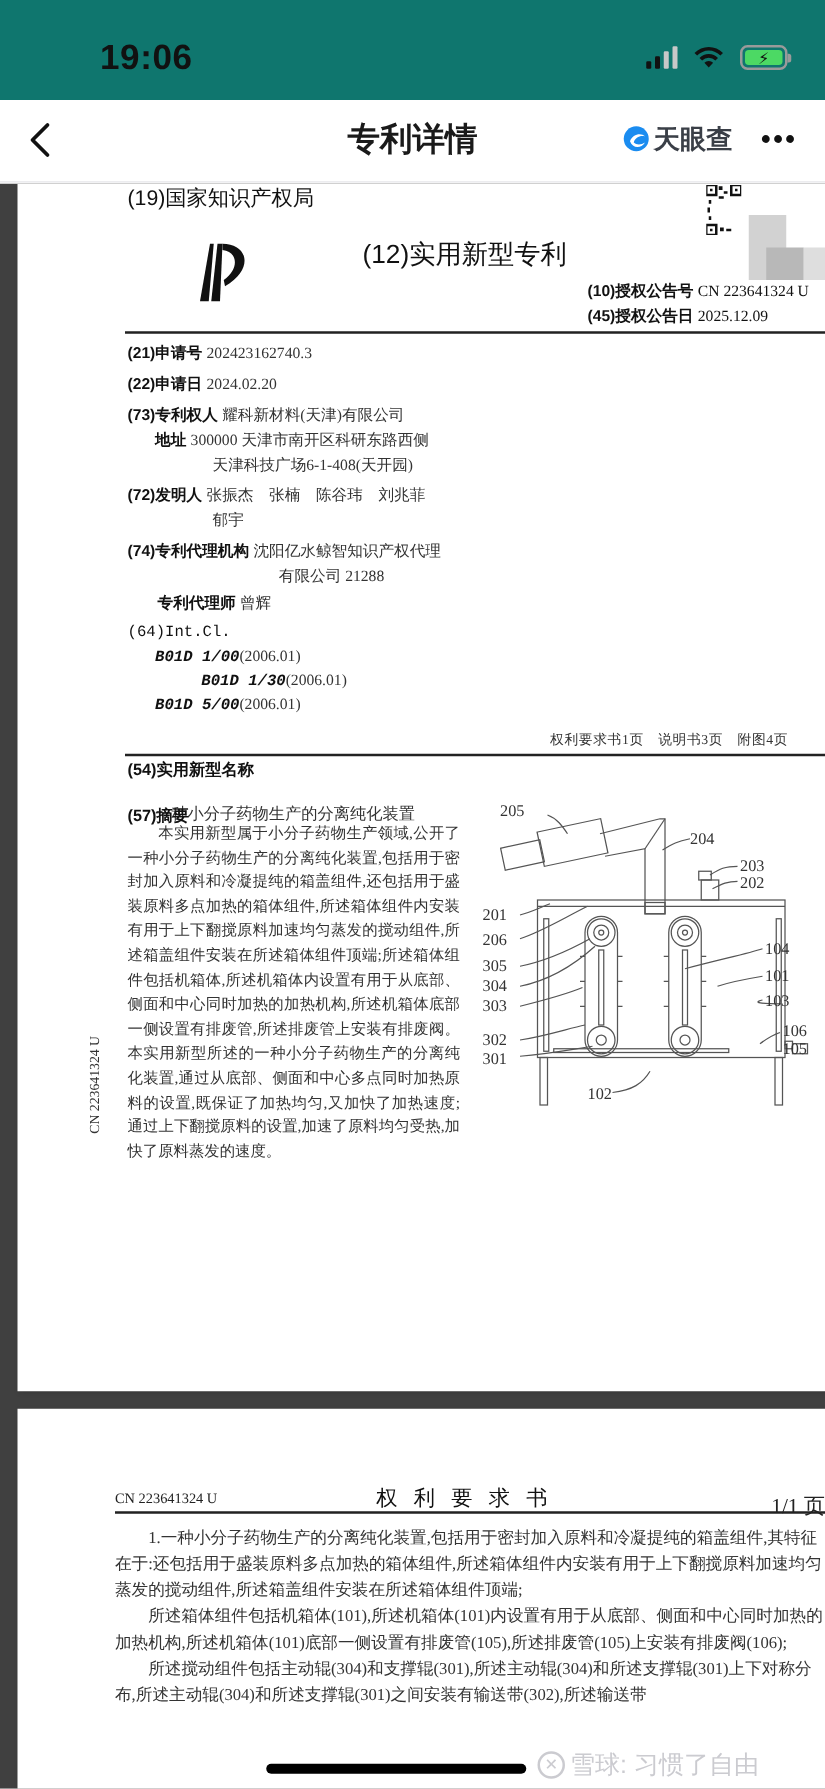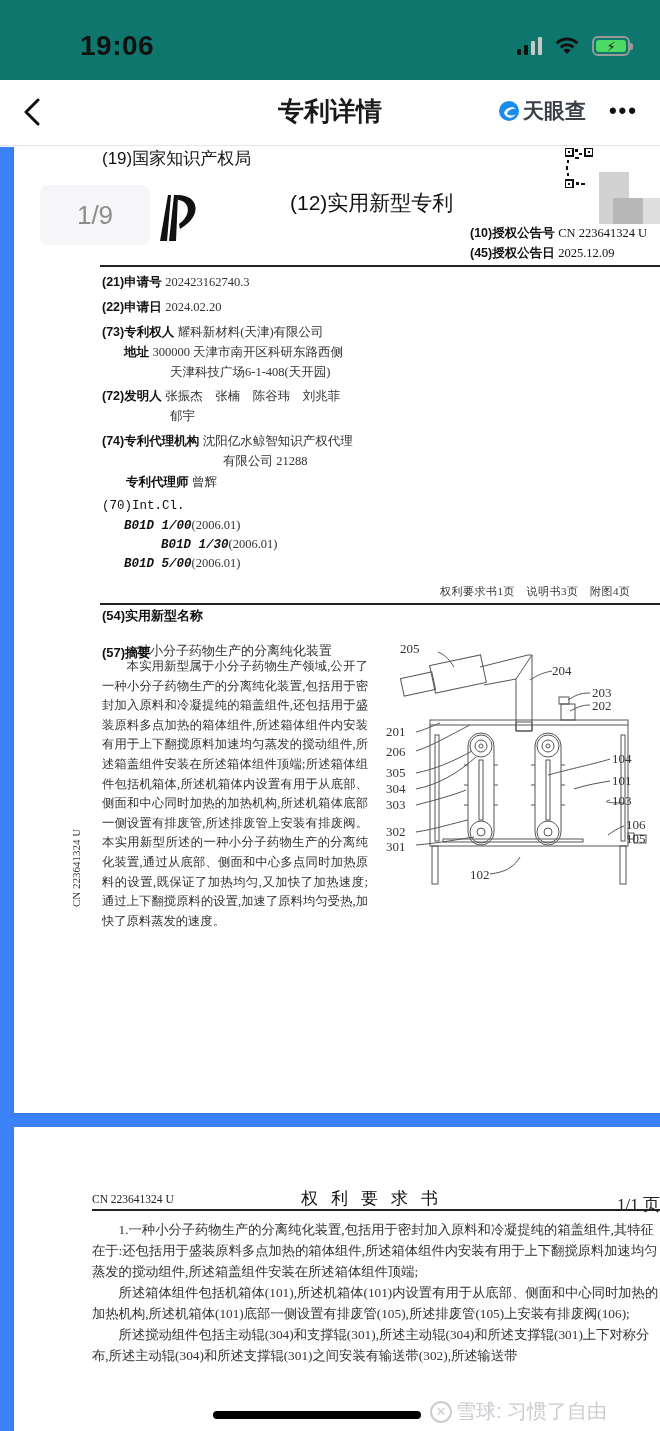--- a/index.html
+++ b/index.html
@@ -19,21 +19,21 @@
 
   
   .nav-bar { position: absolute; top: 80px; left: 0; width: 660px; height: 66px; background: #fff; border-bottom: 1px solid #e6e6ea; }
   .nav-back { position: absolute; left: 14px; top: 12px; width: 36px; height: 40px; display: flex; align-items: center; justify-content: center; cursor: pointer; }
   .nav-title { position: absolute; left: 0; right: 0; top: 14px; text-align: center; font-size: 26px; font-weight: bold; color: #1a1a1a; pointer-events: none; }
   .brand { position: absolute; right: 74px; top: 17px; display: flex; align-items: center; gap: 3px; cursor: pointer; }
   .brand-text { font-size: 21px; font-weight: bold; color: #3a3f47; }
   .nav-more { position: absolute; right: 22px; top: 18px; font-size: 22px; letter-spacing: 2px; color: #111; cursor: pointer; font-weight: bold; }
 
   
-  .viewer { position: absolute; top: 147px; left: 0; width: 660px; height: 1284px; background: #3b82f6; overflow: hidden; }
+  .viewer { position: absolute; top: 147px; left: 0; width: 660px; height: 1284px; background: #404040; overflow: hidden; }
   .page { position: absolute; left: 14px; width: 660px; background: #fff; box-shadow: 0 1px 4px rgba(0,0,0,0.12); }
   .page1 { top: 0; height: 966px; }
   .page2 { top: 980px; height: 320px; }
 
   .serif { font-family: "Liberation Serif", "DejaVu Serif", serif; }
   .mono { font-family: "Liberation Mono", "DejaVu Sans Mono", monospace; }
 
   .p1-office { position: absolute; left: 88px; top: 0px; font-size: 17px; color: #111; }
   .page-indicator { position: absolute; left: 26px; top: 38px; width: 110px; height: 60px; background: rgba(245,245,247,0.9); border-radius: 8px; display: flex; align-items: center; justify-content: center; font-size: 26px; color: #8c8c8c; }
   .ip-logo { position: absolute; left: 140px; top: 44px; }
@@ -114,21 +114,20 @@
   </div>
   <div class="nav-more">
     <span>•••</span>
   </div>
 </div>
 
 <div class="viewer">
 
   <div class="page page1">
     <div class="p1-office">(19)国家知识产权局</div>
-    <div class="page-indicator">1/9</div>
     <svg class="ip-logo" width="50" height="52" viewBox="0 0 50 52">
       <path d="M6 50 L14 4 L17 4 L13 50 Z" fill="#111"></path>
       <path d="M15 50 L20 4 L24 4 L22 50 Z" fill="#111"></path>
       <path d="M24 4 C44 4, 50 24, 26 38 L25 33 C38 24, 36 10, 24 9 Z" fill="#111"></path>
     </svg>
     <div class="p1-type">(12)实用新型专利</div>
     <svg class="qr" viewBox="0 0 28 40">
       <rect x="0" y="0" width="8" height="8" fill="none" stroke="#111" stroke-width="2"></rect>
       <rect x="3" y="3" width="2" height="2" fill="#111"></rect>
       <rect x="20" y="0" width="8" height="8" fill="none" stroke="#111" stroke-width="2"></rect>
@@ -189,21 +188,21 @@
       <span class="val serif">沈阳亿水鲸智知识产权代理</span>
     </div>
     <div class="field" style="top:305px; left:209px;">
       <span class="val serif">有限公司 21288</span>
     </div>
     <div class="field" style="top:326px; left:112px;">
       <span class="lbl">专利代理师</span>
       <span class="val serif">曾辉</span>
     </div>
     <div class="field" style="top:349px;">
-      <span class="lbl mono" style="font-weight:normal;">(70)Int.Cl.</span>
+      <span class="lbl mono" style="font-weight:normal;">(64)Int.Cl.</span>
     </div>
     <div class="field" style="top:369px; left:110px;">
       <i class="mono" style="font-weight:bold;">B01D 1/00</i><span class="val serif">(2006.01)</span>
     </div>
     <div class="field" style="top:388px; left:110px;">
       <i class="mono" style="font-weight:bold;margin-left:37px;">B01D 1/30</i><span class="val serif">(2006.01)</span>
     </div>
     <div class="field" style="top:407px; left:110px;">
       <i class="mono" style="font-weight:bold;">B01D 5/00</i><span class="val serif">(2006.01)</span>
     </div>

